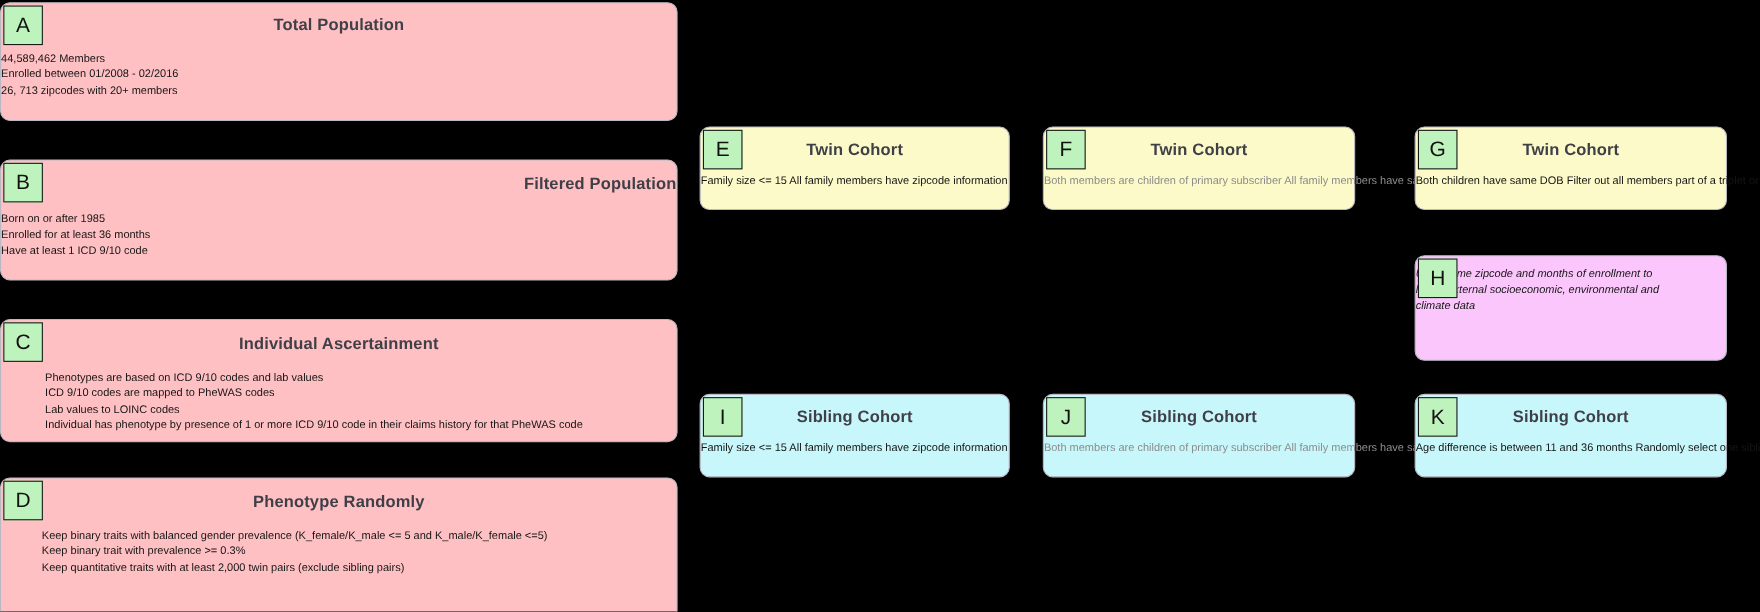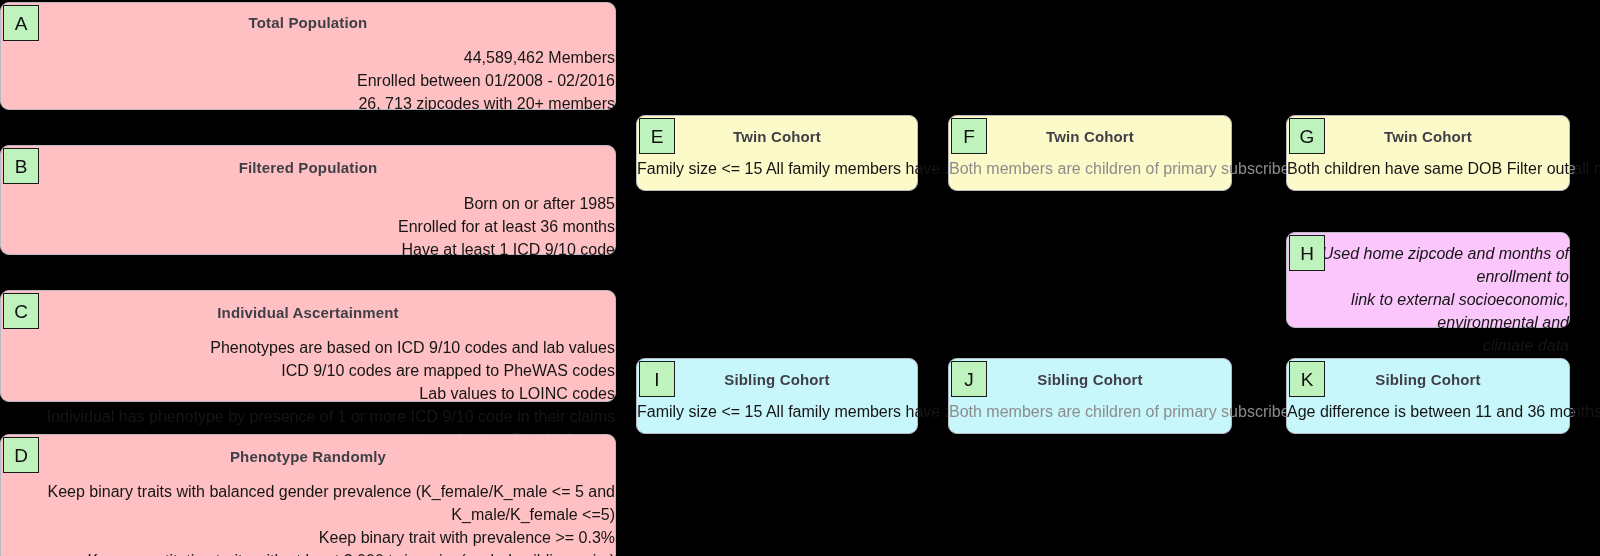--- a/index.html
+++ b/index.html
@@ -60,44 +60,44 @@
 
   
   .card-title {
     text-align: center;
     font-weight: bold;
     font-size: 15px;
     color: #3f3f47;
     letter-spacing: 0.15px;
   }
   .card-body {
-    text-align: right;
-    font-size: 16px;
+    text-align: left;
+    font-size: 10px;
     line-height: 1.43;
     color: #151515;
     white-space: pre-line;
   }
   .card-body.muted { color: #8c8c8c; }
 
   
   .col-left { left: 0px; width: 616px; }
 
   #card-a { top: 2px;   height: 108px; }
   #card-b { top: 145px; height: 110px; }
   #card-c { top: 290px; height: 112px; }
   #card-d { top: 434px; height: 130px; }
 
   #card-a .card-title { margin-top: 11px; }
   #card-a .card-body  { margin-top: 16px; }
-  #card-b .card-title { margin-top: 13px; }
-  #card-b .card-body  { margin-top: 17px; margin-left: 29px; }
+  #card-b .card-title { margin-top: 13px; text-align: right; }
+  #card-b .card-body  { margin-top: 17px; }
   #card-c .card-title { margin-top: 13px; }
-  #card-c .card-body  { margin-top: 16px; }
+  #card-c .card-body  { margin-top: 16px; padding-left: 40px; }
   #card-d .card-title { margin-top: 13px; }
-  #card-d .card-body  { margin-top: 16px; }
+  #card-d .card-body  { margin-top: 16px; padding-left: 37px; }
 
   
   .col-1 { left: 636px; width: 282px; }
   .col-2 { left: 948px; width: 284px; }
   .col-3 { left: 1286px; width: 284px; }
 
   #card-e, #card-f, #card-g { top: 115px; height: 76px; }
   #card-h { top: 232px; height: 96px; }
   #card-i, #card-j, #card-k { top: 358px; height: 76px; }
 

